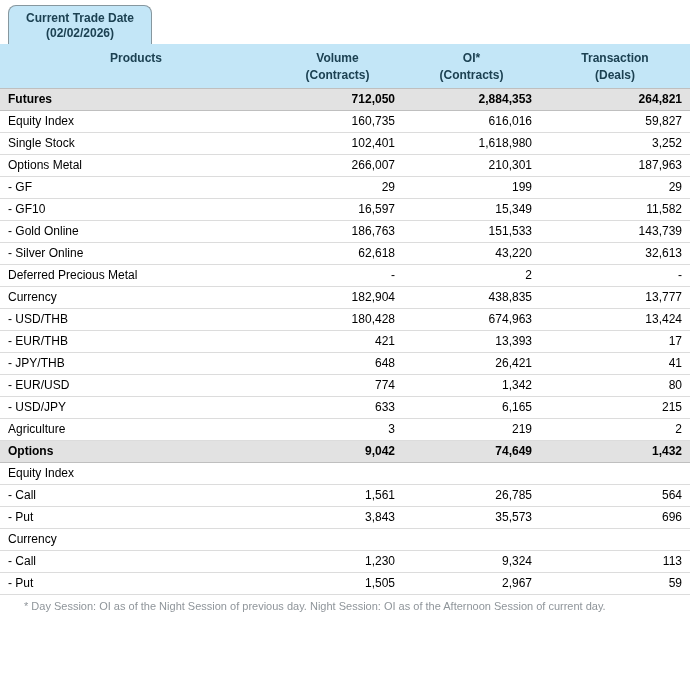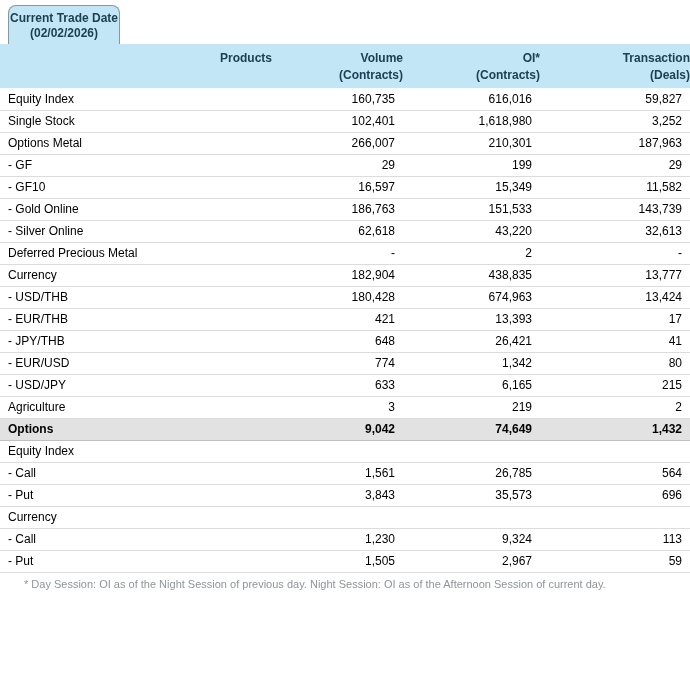--- a/index.html
+++ b/index.html
@@ -8,21 +8,21 @@
     width: 690px; height: 681px;
     background: #ffffff;
     font-family: "Liberation Sans", sans-serif;
     overflow: hidden;
   }
   .page { position: relative; width: 690px; padding-top: 44px; }
 
   
   .tab {
     position: absolute; left: 8px; top: 5px;
-    width: 112px; height: 39px;
+    width: 144px; height: 39px;
     background: #c3e6f7;
     border: 1px solid #86979f;
     border-bottom: none;
     border-radius: 8px 8px 0 0;
     text-align: center;
     font-size: 12px; font-weight: bold; color: #1c4152;
     padding-top: 5px; line-height: 15px;
     cursor: pointer;
     z-index: 2;
   }
@@ -40,21 +40,21 @@
   col.c3 { width: 150px; }
 
   thead th {
     background: #c3e6f7;
     color: #1c4152;
     font-weight: bold;
     font-size: 12px;
     height: 44px;
     vertical-align: top;
     padding: 6px 0 0 0;
-    text-align: right;
+    text-align: center;
   }
   thead th span { display: block; line-height: 17px; }
 
   tbody td {
     height: 22px;
     border-bottom: 1px solid #dcdcdc;
     padding: 0;
     color: #000000;
     font-size: 12px;
     white-space: nowrap;
@@ -108,20 +108,26 @@
           <span>OI*</span>
           <span>(Contracts)</span>
         </th>
         <th>
           <span>Transaction</span>
           <span>(Deals)</span>
         </th>
       </tr>
     </thead>
     <tbody id="table-body">
+        <tr class="section">
+    <td class="c-product">Futures</td>
+    <td class="c-num">712,050</td>
+    <td class="c-num">2,884,353</td>
+    <td class="c-num">264,821</td>
+  </tr>
         <tr>
     <td class="c-product">Equity Index</td>
     <td class="c-num">160,735</td>
     <td class="c-num">616,016</td>
     <td class="c-num">59,827</td>
   </tr>
         <tr>
     <td class="c-product">Single Stock</td>
     <td class="c-num">102,401</td>
     <td class="c-num">1,618,980</td>

